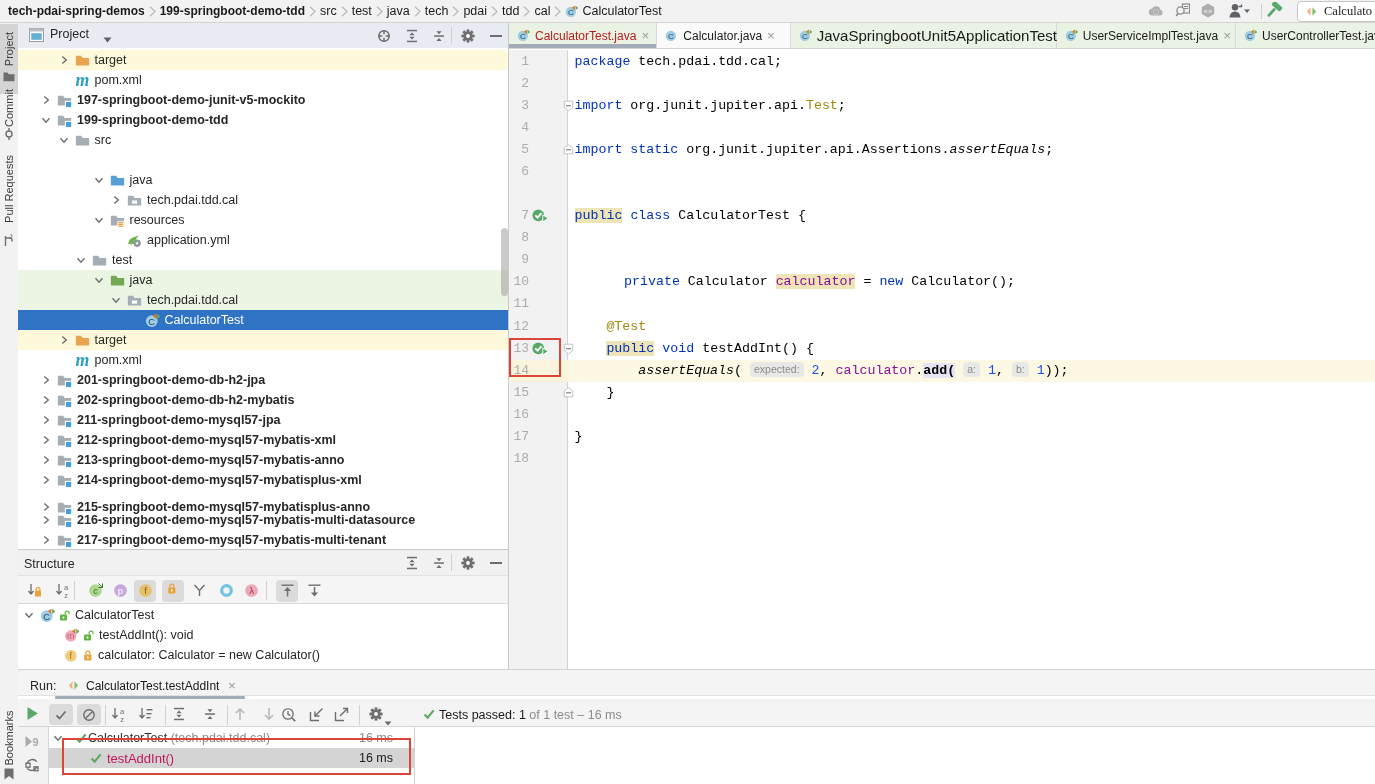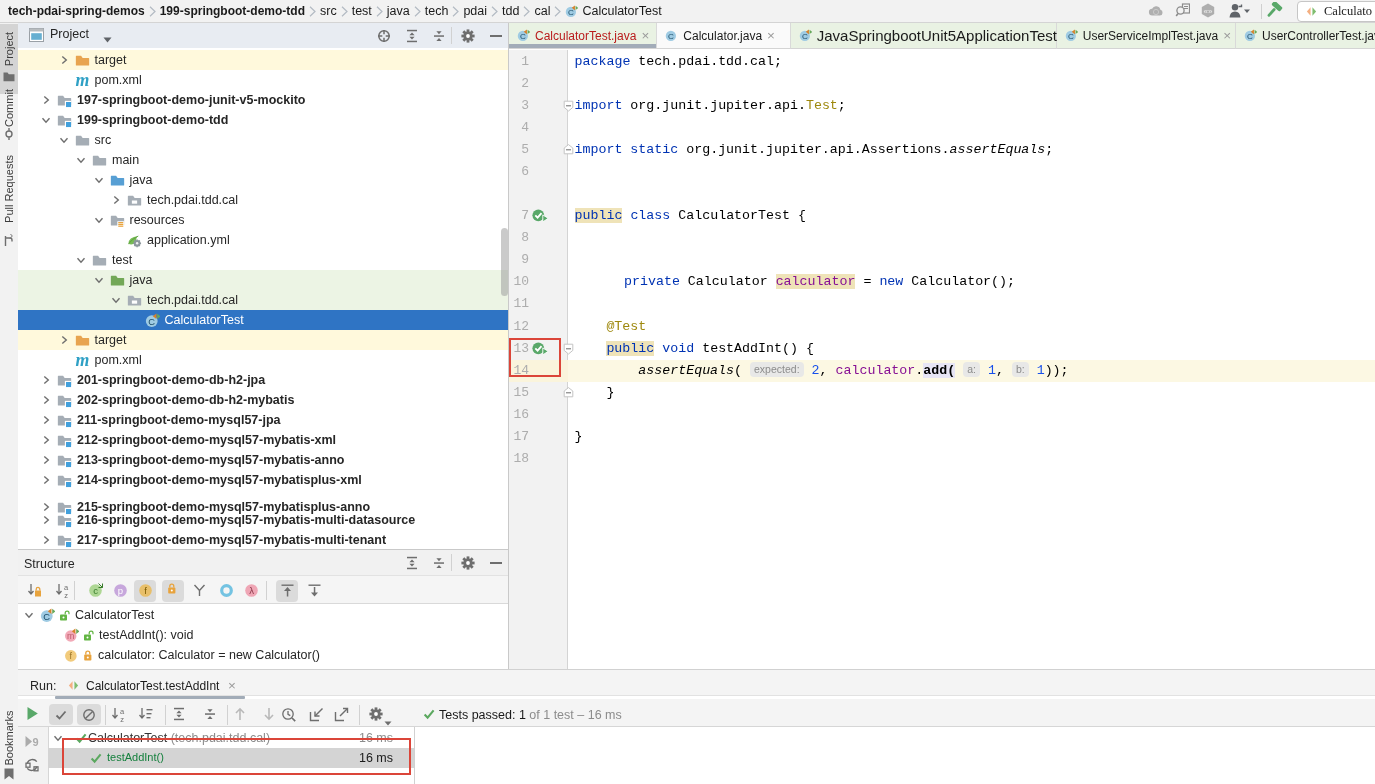--- a/index.html
+++ b/index.html
@@ -229,31 +229,20 @@
 <div class="trow" style="top:107px;padding-left:39.5px;">
         <span style="display:flex;">
           <svg class="chev" viewBox="0 0 12 12">
             <path d="M2.5 4.3 L6 8.3 L9.5 4.3" fill="none" stroke="#6E6E6E" stroke-width="1.4"></path>
           </svg>
         </span>
         <svg class="ticn" viewBox="0 0 16 16">
           <path d="M1.5 3 h5 l1.7 2.2 h6.3 a0.6 0.6 0 0 1 0.6 0.6 v7 a0.6 0.6 0 0 1 -0.6 0.6 h-13 a0.6 0.6 0 0 1 -0.6 -0.6 v-9.2 a0.6 0.6 0 0 1 0.6-0.6 z" fill="#A5ADB5"></path>
         </svg>
         <span class="ttxt">src</span>
-      </div>
-<div class="trow" style="top:127px;padding-left:57.0px;">
-        <span style="display:flex;">
-          <svg class="chev" viewBox="0 0 12 12">
-            <path d="M2.5 4.3 L6 8.3 L9.5 4.3" fill="none" stroke="#6E6E6E" stroke-width="1.4"></path>
-          </svg>
-        </span>
-        <svg class="ticn" viewBox="0 0 16 16">
-          <path d="M1.5 3 h5 l1.7 2.2 h6.3 a0.6 0.6 0 0 1 0.6 0.6 v7 a0.6 0.6 0 0 1 -0.6 0.6 h-13 a0.6 0.6 0 0 1 -0.6 -0.6 v-9.2 a0.6 0.6 0 0 1 0.6-0.6 z" fill="#A5ADB5"></path>
-        </svg>
-        <span class="ttxt">main</span>
       </div>
 <div class="trow" style="top:147px;padding-left:74.5px;">
         <span style="display:flex;">
           <svg class="chev" viewBox="0 0 12 12">
             <path d="M2.5 4.3 L6 8.3 L9.5 4.3" fill="none" stroke="#6E6E6E" stroke-width="1.4"></path>
           </svg>
         </span>
         <svg class="ticn" viewBox="0 0 16 16">
           <path d="M1.5 3 h5 l1.7 2.2 h6.3 a0.6 0.6 0 0 1 0.6 0.6 v7 a0.6 0.6 0 0 1 -0.6 0.6 h-13 a0.6 0.6 0 0 1 -0.6 -0.6 v-9.2 a0.6 0.6 0 0 1 0.6-0.6 z" fill="#579FD4"></path>
         </svg>
@@ -843,17 +832,17 @@
           <path d="M2.5 4.3 L6 8.3 L9.5 4.3" fill="none" stroke="#6E6E6E" stroke-width="1.4"></path>
         </svg></div>
 <div style="position:absolute;left:56px;top:61px;"><svg width="14" height="14" viewBox="0 0 14 14">
           <path d="M2.6 7.6 L5.6 10.6 L11.6 3.4" stroke="#5BA85F" stroke-width="2.1" fill="none"></path>
         </svg></div>
 <div style="position:absolute;left:70px;top:61px;font-size:12.5px;color:#333;">CalculatorTest <span style="color:#8C8C8C;">(tech.pdai.tdd.cal)</span></div>
 <div style="position:absolute;left:312px;top:61px;width:63px;text-align:right;font-size:12.5px;color:#8C8C8C;">16 ms</div>
 <div style="position:absolute;left:71px;top:81px;"><svg width="14" height="14" viewBox="0 0 14 14">
           <path d="M2.6 7.6 L5.6 10.6 L11.6 3.4" stroke="#5BA85F" stroke-width="2.1" fill="none"></path>
         </svg></div>
-<div style="position:absolute;left:89px;top:81px;font-size:11px;color:#15803d;">testAddInt()</div>
+<div style="position:absolute;left:89px;top:81px;font-size:13px;color:#be185d;">testAddInt()</div>
 <div style="position:absolute;left:312px;top:81px;width:63px;text-align:right;font-size:12.5px;color:#1A1A1A;">16 ms</div>
 <div style="position:absolute;left:396px;top:57px;width:1px;height:58px;background:#D1D1D1;"></div>
 <div class="redbox" style="left:44px;top:68px;width:345px;height:33px;"></div>
 </div>
 </div>
 </body></html>

